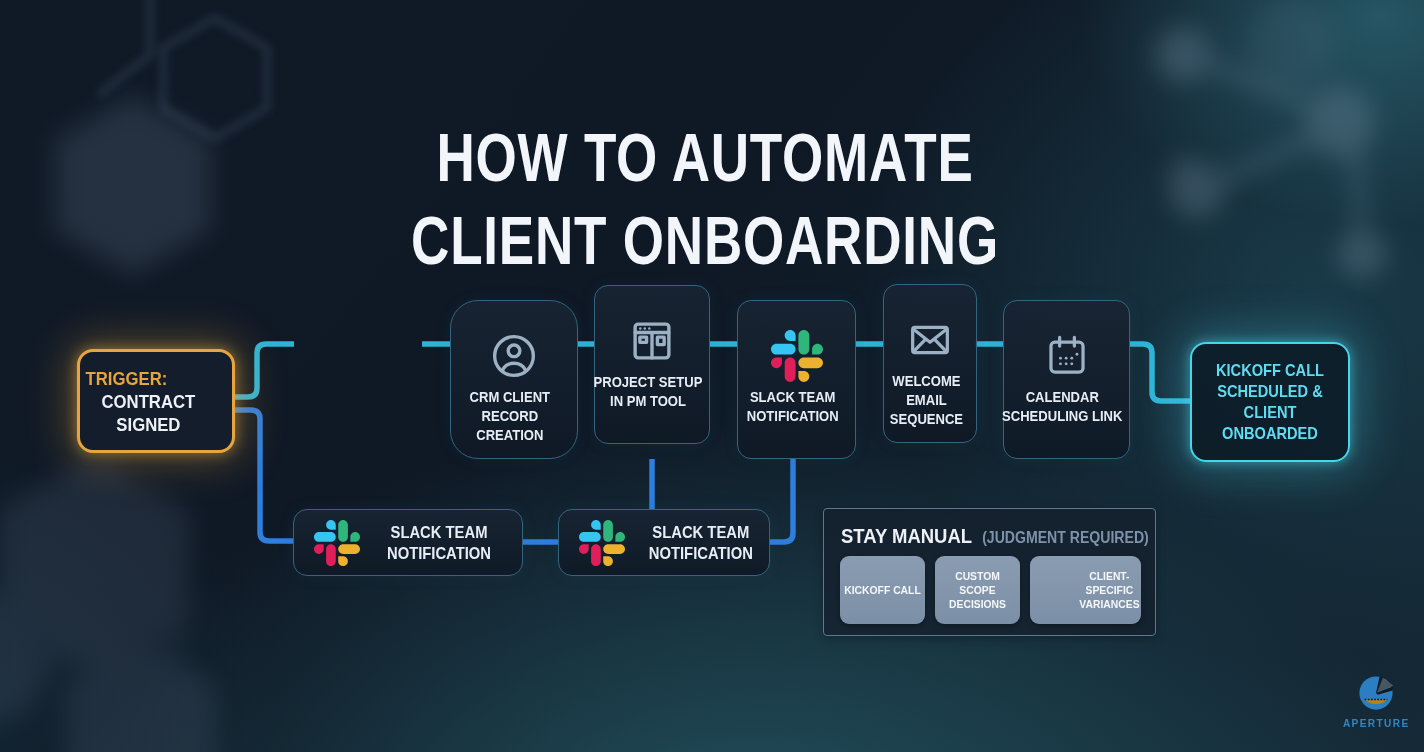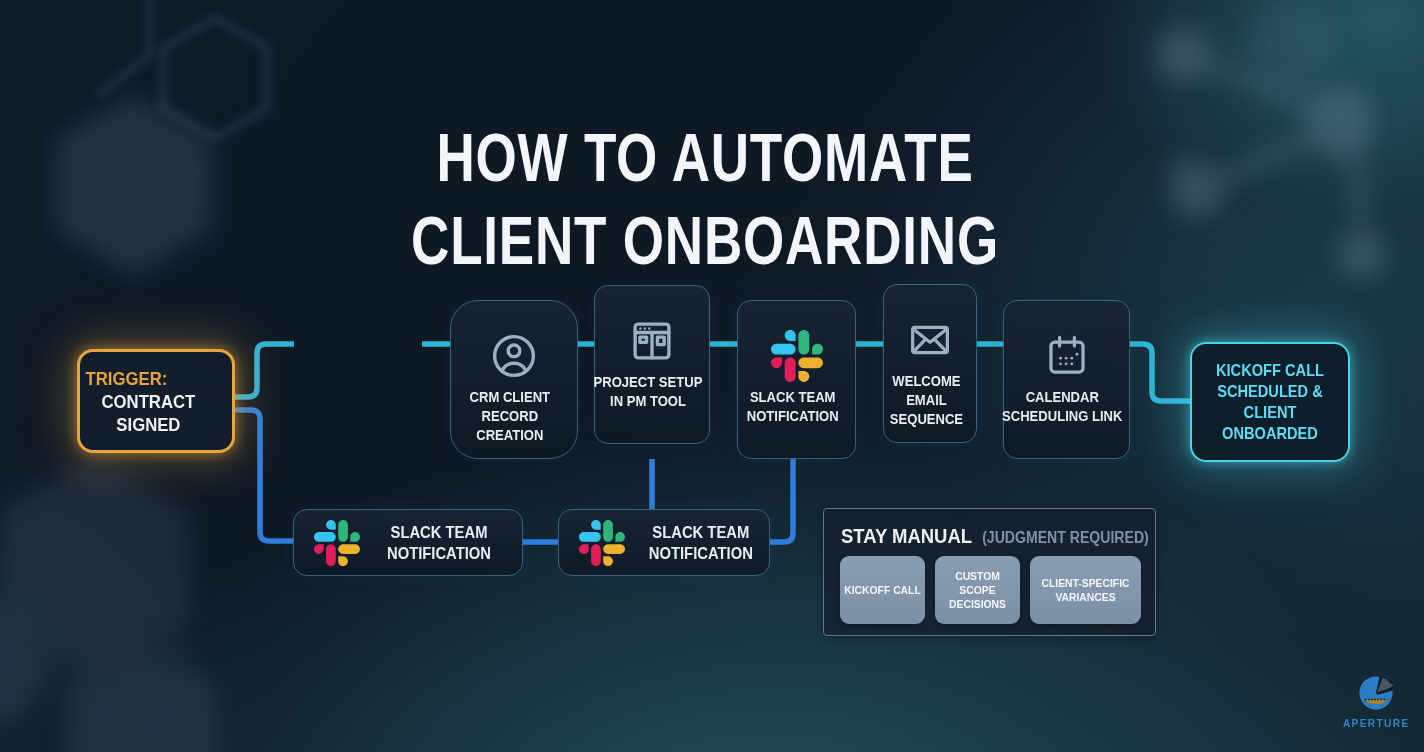--- a/index.html
+++ b/index.html
@@ -231,21 +231,21 @@
     <div class="manual-title">
       <span class="t">STAY MANUAL</span>
       <span class="s">(JUDGMENT REQUIRED)</span>
     </div>
     <div class="chip" style="left:16px;width:85px;">
       <span class="lab">KICKOFF CALL</span>
     </div>
     <div class="chip" style="left:111px;width:85px;">
       <span class="lab">CUSTOM SCOPE DECISIONS</span>
     </div>
-    <div class="chip" style="left:206px;width:111px;">
+    <div class="chip" style="left:206px;width:111px;padding-left:48px;">
       <span class="lab">CLIENT-SPECIFIC VARIANCES</span>
     </div>
   </div>
 
   <div class="brand">
     <svg width="42" height="42" viewBox="0 0 48 48">
       <circle cx="24" cy="24" r="19" fill="#2b7ec0"></circle>
       <polygon points="24,24 31,6.5 44,15.5" fill="#4b5560"></polygon>
       <polygon points="24,24 28,5.5 32,6 25,24" fill="#101b28"></polygon>
       <polygon points="24,24 43,16.5 43,21 26,26" fill="#101b28"></polygon>

